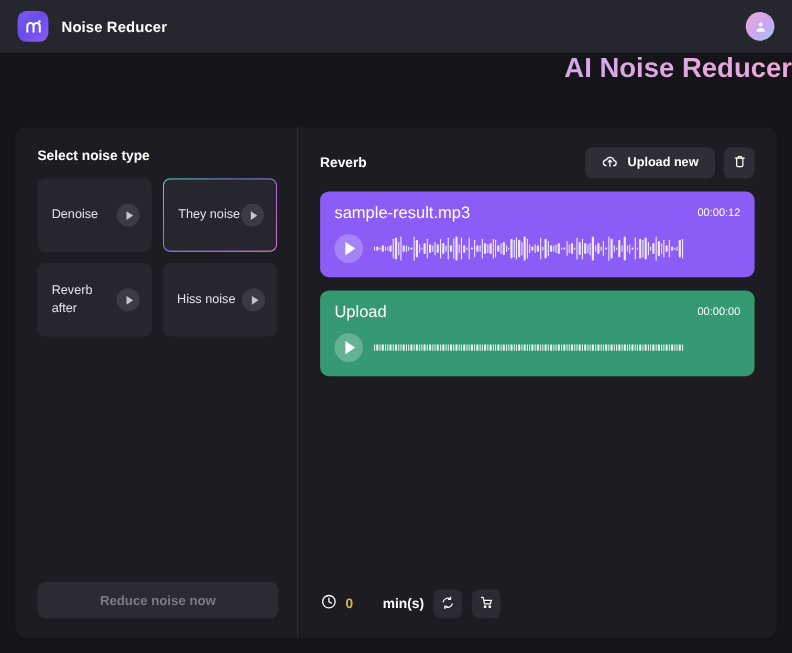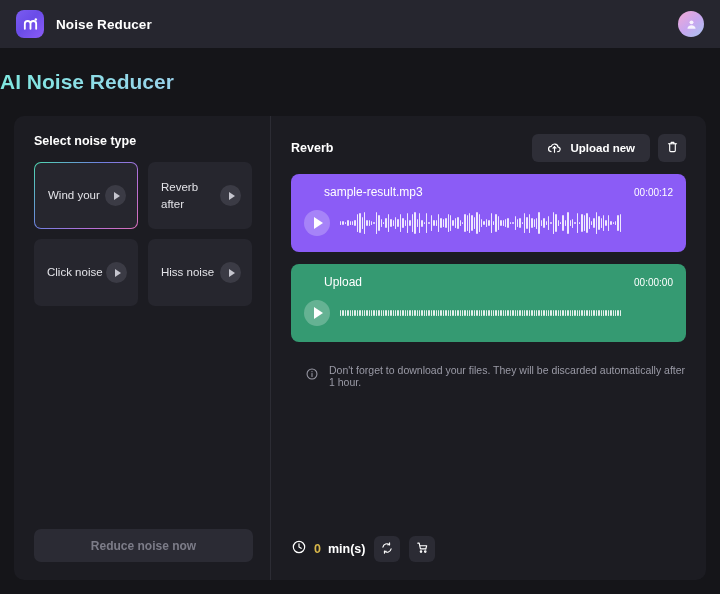--- a/index.html
+++ b/index.html
@@ -36,23 +36,22 @@
   }
   .avatar {
     position: absolute; right: 16px; top: 11px;
     width: 26px; height: 26px; border-radius: 50%;
     background: linear-gradient(140deg, #f3a9d4 0%, #c9a6ef 50%, #a8c5f0 100%);
     display: flex; align-items: center; justify-content: center;
   }
 
   
   .page-title {
-    text-align: left;
-    margin-top: 22px;
-    font-size: 21px;
+    text-align: right;
+    font-size: 25px;
     font-weight: bold;
     background: linear-gradient(90deg, #7fe8e0 0%, #a9c6f2 38%, #c9a8ef 62%, #efa8d8 100%);
     -webkit-background-clip: text;
     background-clip: text;
     color: transparent;
     -webkit-text-fill-color: transparent;
   }
 
   
   .main-card {
@@ -176,21 +175,21 @@
     border-radius: 8px;
     height: 78px;
     padding: 11px 13px 0 13px;
     position: relative;
   }
   .player.origin { background: #8b5cf6; }
   .player.result { background: #359a72; }
   .player-top {
     display: flex; justify-content: space-between; align-items: center;
   }
-  .player-name { color: #ffffff; font-size: 12px; margin-left: 20px; }
+  .player-name { color: #ffffff; font-size: 15px; }
   .player-time { color: #ffffff; font-size: 10px; }
   .player-body {
     display: flex; align-items: center; gap: 10px;
     margin-top: 11px;
   }
   .big-play {
     width: 26px; height: 26px; border-radius: 50%;
     background: rgba(255,255,255,0.24);
     display: flex; align-items: center; justify-content: center;
     flex: 0 0 auto; cursor: pointer;
@@ -225,21 +224,21 @@
 
   
   .footer-bar {
     position: absolute;
     left: 20px; right: 20px; bottom: 18px;
     display: flex; align-items: center; justify-content: space-between;
   }
   .footer-left { display: flex; align-items: center; gap: 9px; }
   .credits { display: flex; align-items: center; gap: 7px; }
   .credits-num { color: #d8b74a; font-size: 12.5px; font-weight: bold; }
-  .credits-unit { color: #ffffff; font-size: 12.5px; font-weight: bold; }
+  .credits-unit { color: #ffffff; font-size: 12.5px; font-weight: bold; margin-left: 20px; }
   .mini-btn {
     width: 26px; height: 26px;
     background: #2b2b34;
     border: none; border-radius: 6px;
     display: flex; align-items: center; justify-content: center;
     cursor: pointer;
   }
   .download-btn {
     width: 120px; height: 30px;
     border: none; border-radius: 7px;
@@ -271,34 +270,34 @@
 </div>
 
 <div class="page-title">AI Noise Reducer</div>
 
 <div class="main-card">
 
   <div class="left-panel">
     <div class="section-label">Select noise type</div>
 
     <div class="noise-grid">
-      <div class="noise-card selected">
-        <span class="label">Wind your</span>
+      <div class="noise-card">
+        <span class="label">Denoise</span>
         <span class="play-chip">
             <i class="tri"></i>
           </span>
       </div>
+      <div class="noise-card selected">
+        <span class="label">They noise</span>
+        <span class="play-chip">
+            <i class="tri"></i>
+          </span>
+      </div>
       <div class="noise-card">
         <span class="label">Reverb after</span>
-        <span class="play-chip">
-            <i class="tri"></i>
-          </span>
-      </div>
-      <div class="noise-card">
-        <span class="label">Click noise</span>
         <span class="play-chip">
             <i class="tri"></i>
           </span>
       </div>
       <div class="noise-card">
         <span class="label">Hiss noise</span>
         <span class="play-chip">
             <i class="tri"></i>
           </span>
       </div>
@@ -591,30 +590,20 @@
             <span style="height: 6px;"></span>
             <span style="height: 6px;"></span>
             <span style="height: 6px;"></span>
             <span style="height: 6px;"></span>
             <span style="height: 6px;"></span>
             <span style="height: 6px;"></span>
           </div>
       </div>
     </div>
 
-    <div class="notice">
-      <span>
-        <svg width="14" height="14" viewBox="0 0 24 24" fill="none" stroke="#9a9aa6" stroke-width="1.8">
-          <circle cx="12" cy="12" r="8.5"></circle>
-          <path d="M12 11.2v5" stroke-linecap="round"></path>
-          <circle cx="12" cy="8" r="1" fill="#9a9aa6" stroke="none"></circle>
-        </svg>
-      </span>
-      <span class="notice-text">Don't forget to download your files. They will be discarded automatically after 1 hour.</span>
-    </div>
 
     <div class="footer-bar">
       <div class="footer-left">
         <div class="credits">
           <span>
             <svg width="16" height="16" viewBox="0 0 24 24" fill="none" stroke="#ffffff" stroke-width="1.8">
               <circle cx="12" cy="12" r="8.5"></circle>
               <path d="M12 7.2V12l3.2 2" stroke-linecap="round" stroke-linejoin="round"></path>
             </svg>
           </span>

